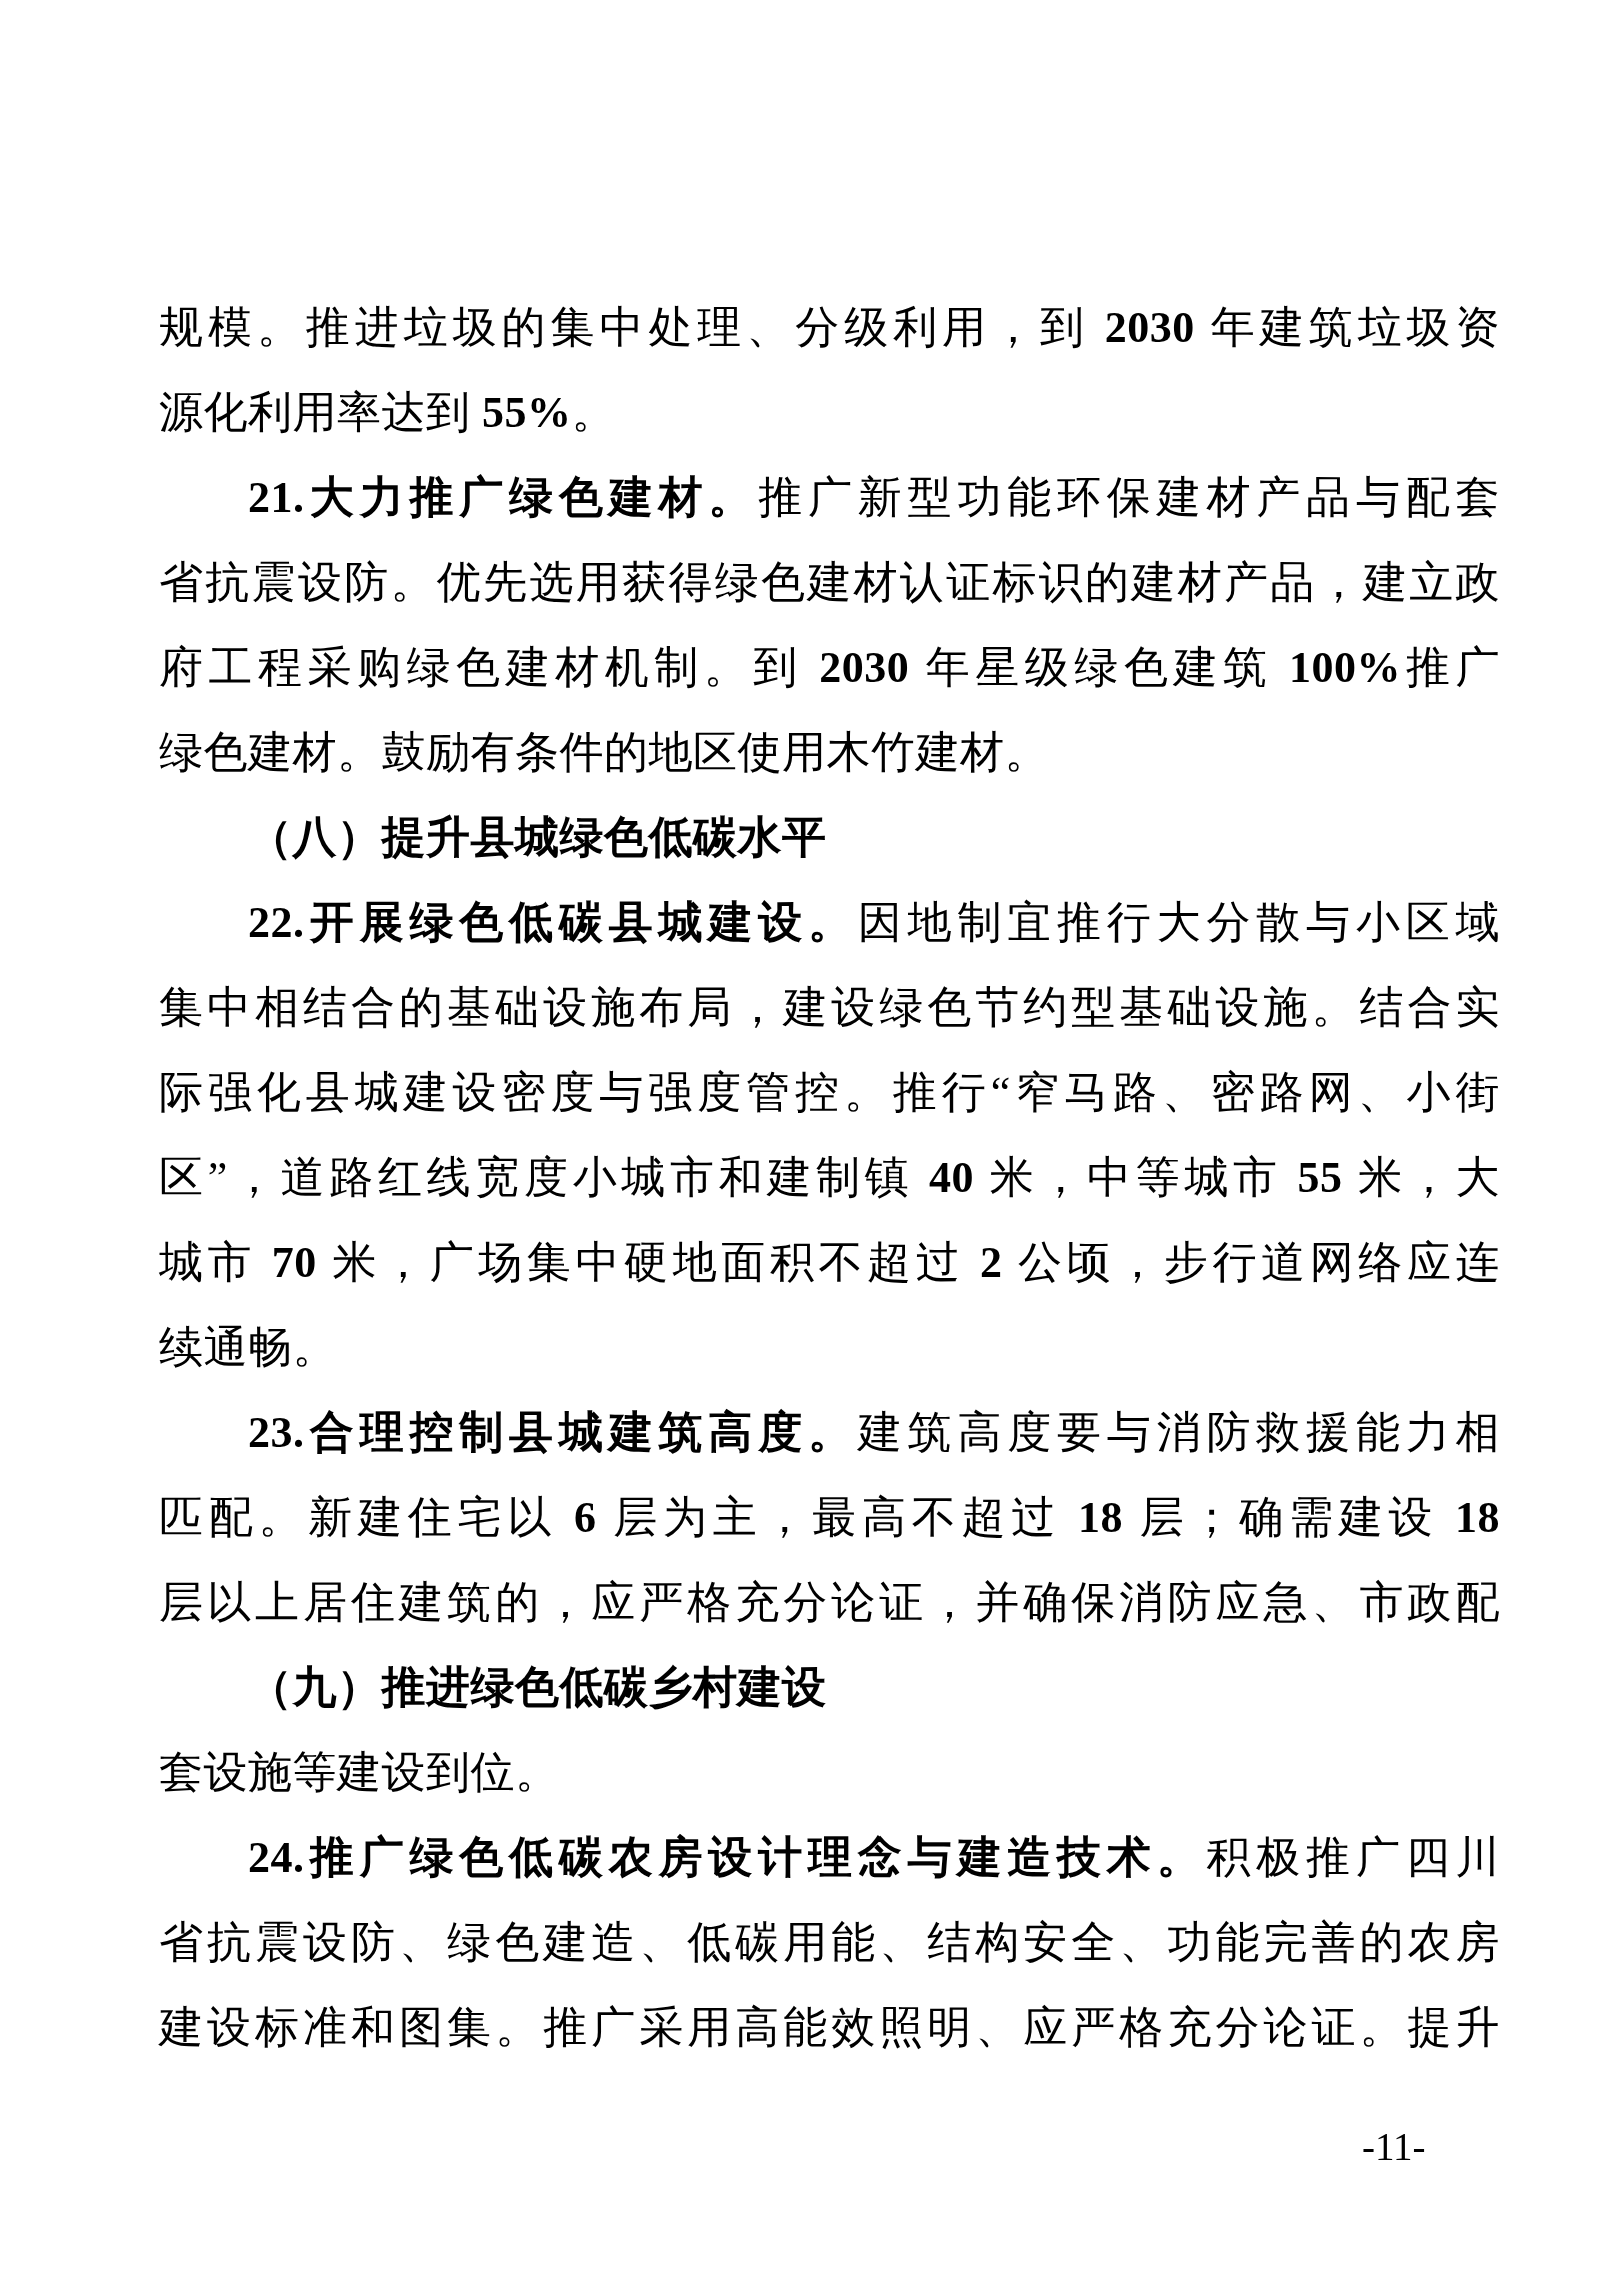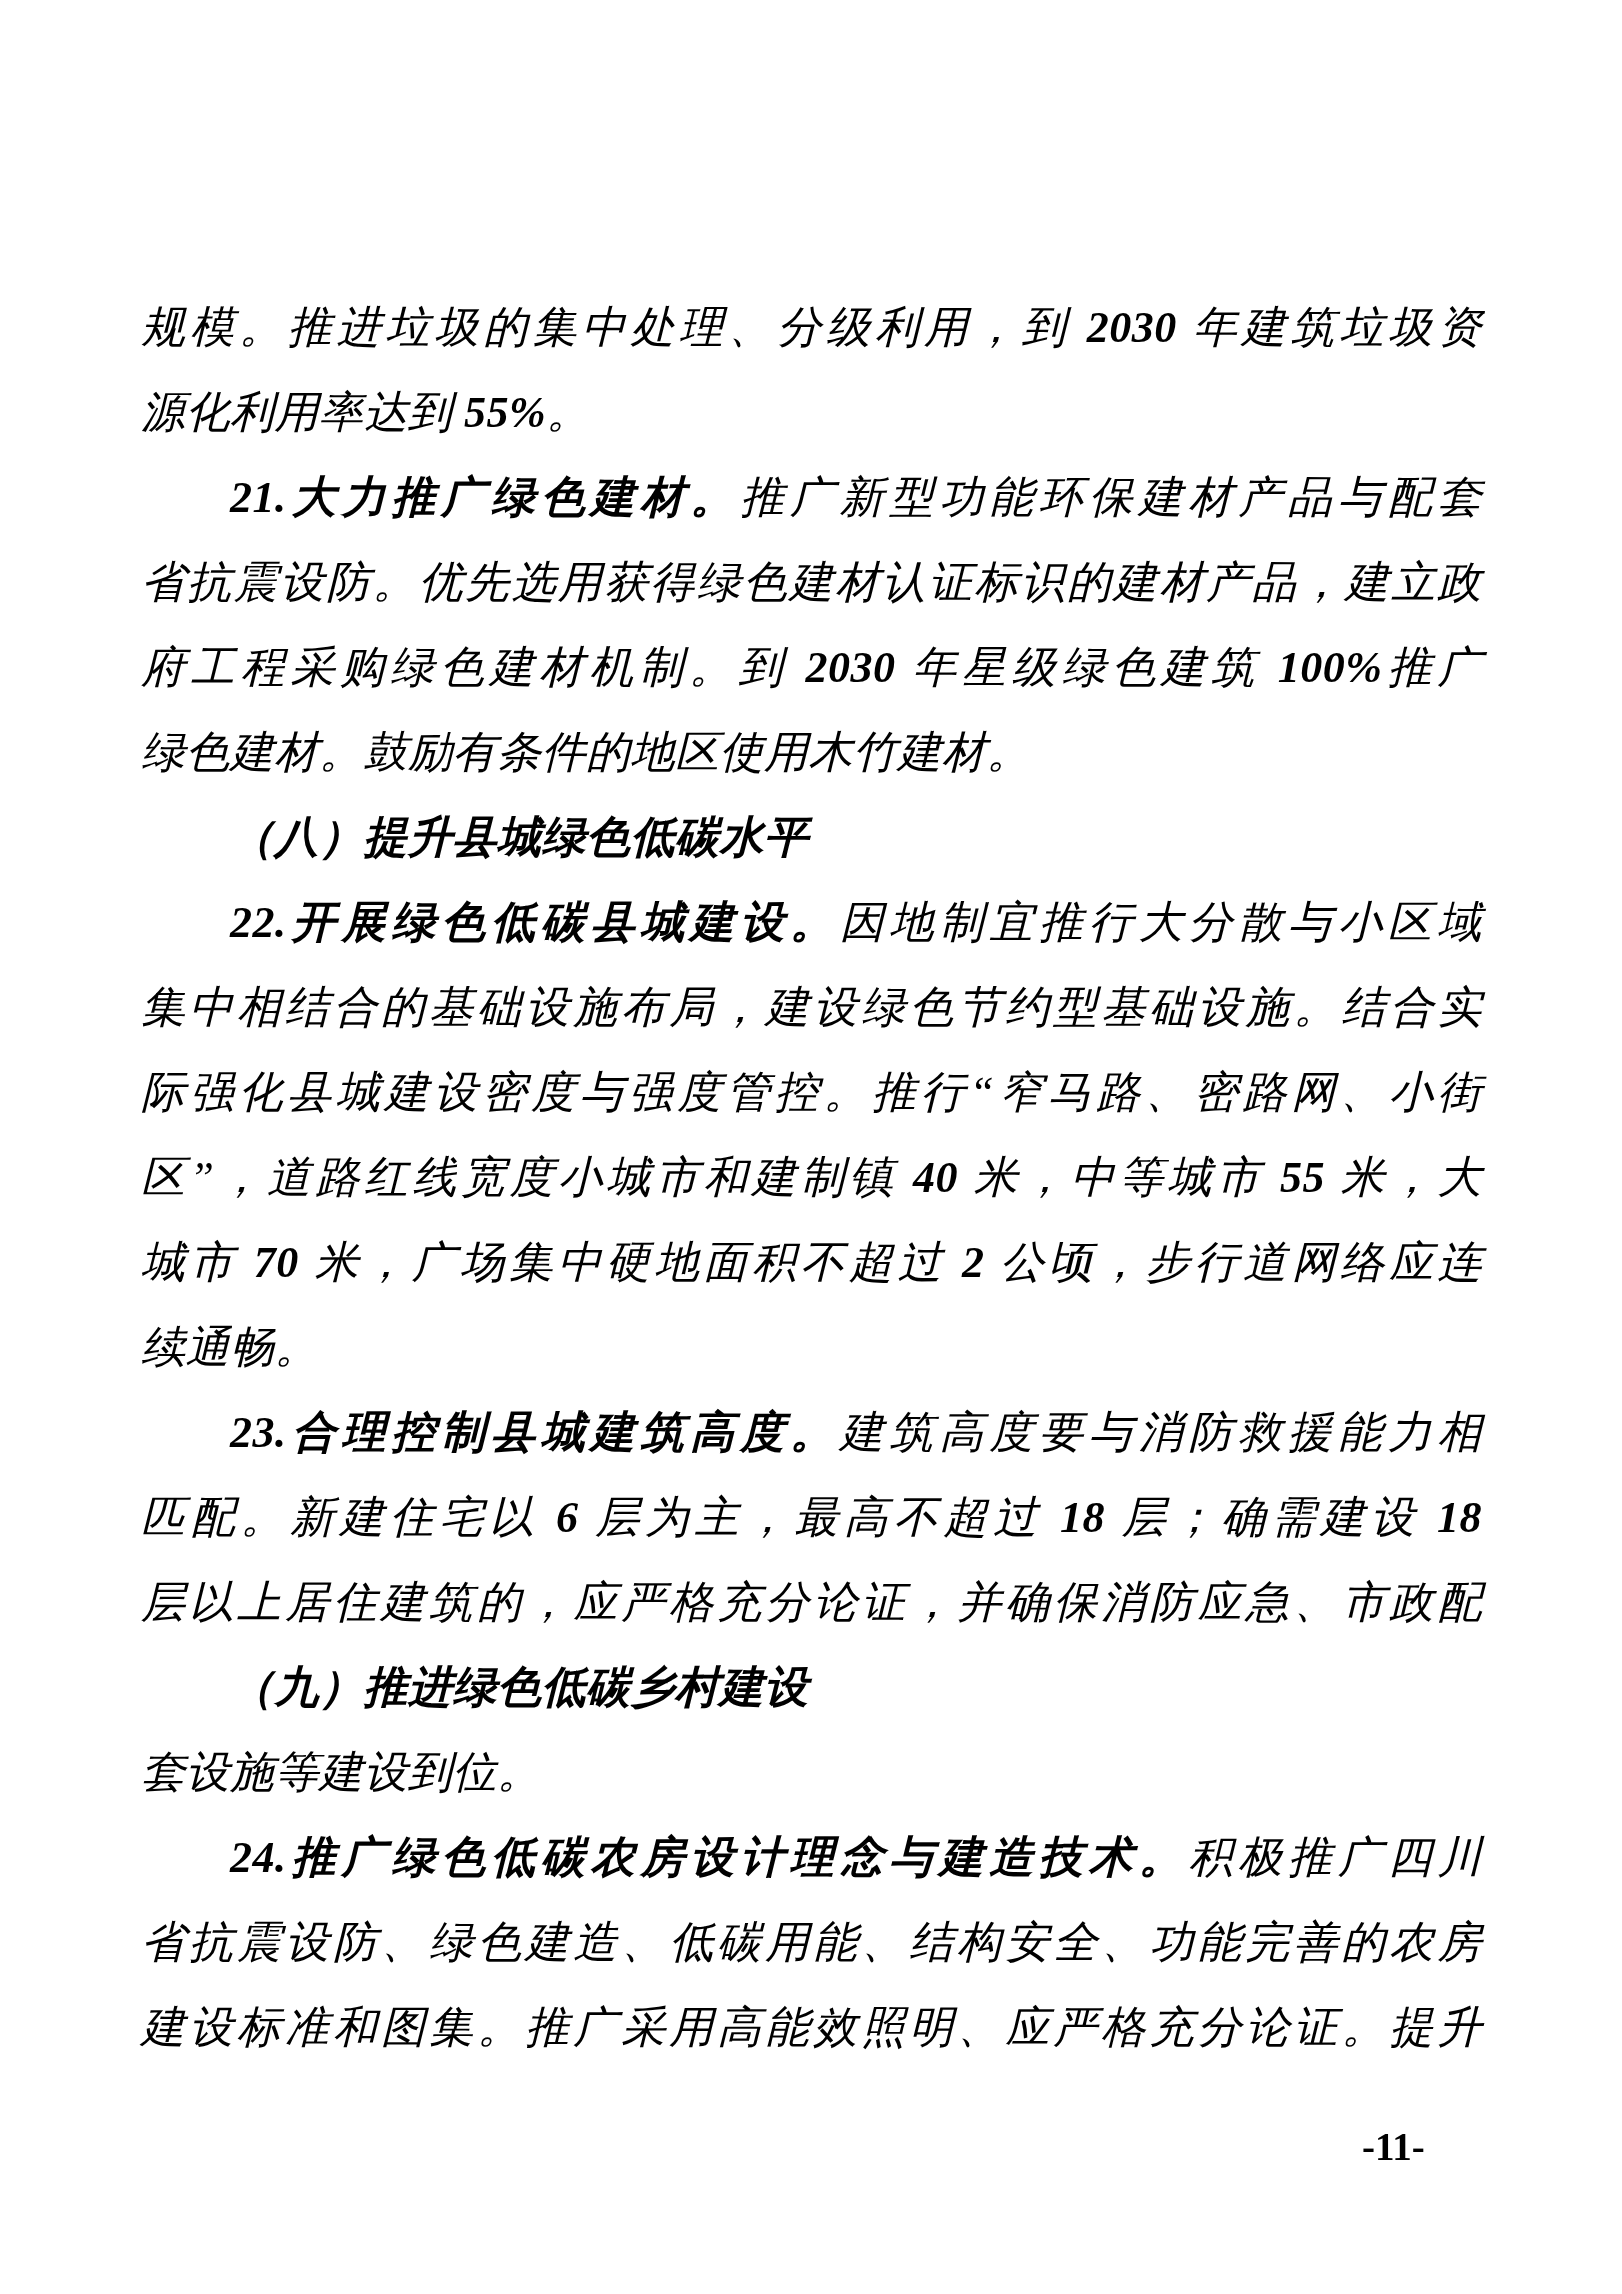--- a/index.html
+++ b/index.html
@@ -7,24 +7,23 @@
     width: 1622px;
     height: 2295px;
     background: #ffffff;
     position: relative;
     overflow: hidden;
     font-family: "Liberation Serif", "DejaVu Serif", serif;
     color: #000000;
   }
   .doc-body {
     position: absolute;
-    left: 141px;
+    left: 159px;
     top: 285px;
     width: 1341px;
-    font-style: italic;
   }
   .line {
     font-size: 44px;
     line-height: 85px;
     height: 85px;
     text-align: justify;
     text-align-last: justify;
     letter-spacing: 0.5px;
   }
   .line.last {
@@ -35,21 +34,21 @@
   }
   .bold {
     font-weight: bold;
   }
   .page-number {
     position: absolute;
     left: 1362px;
     top: 2125px;
     font-size: 39px;
     line-height: 43px;
-    font-weight: bold;
+    font-weight: normal;
   }
 </style>
 </head>
 <body>
 
 <div class="doc-body">
     <div class="line"><span>规模。推进垃圾的集中处理、分级利用，到 </span><span class="bold">2030</span><span> 年建筑垃圾资</span></div>
     <div class="line last"><span>源化利用率达到 </span><span class="bold">55%</span><span>。</span></div>
     <div class="line indent"><span class="bold">21.大力推广绿色建材。</span><span>推广新型功能环保建材产品与配套</span></div>
     <div class="line"><span>省抗震设防。优先选用获得绿色建材认证标识的建材产品，建立政</span></div>

